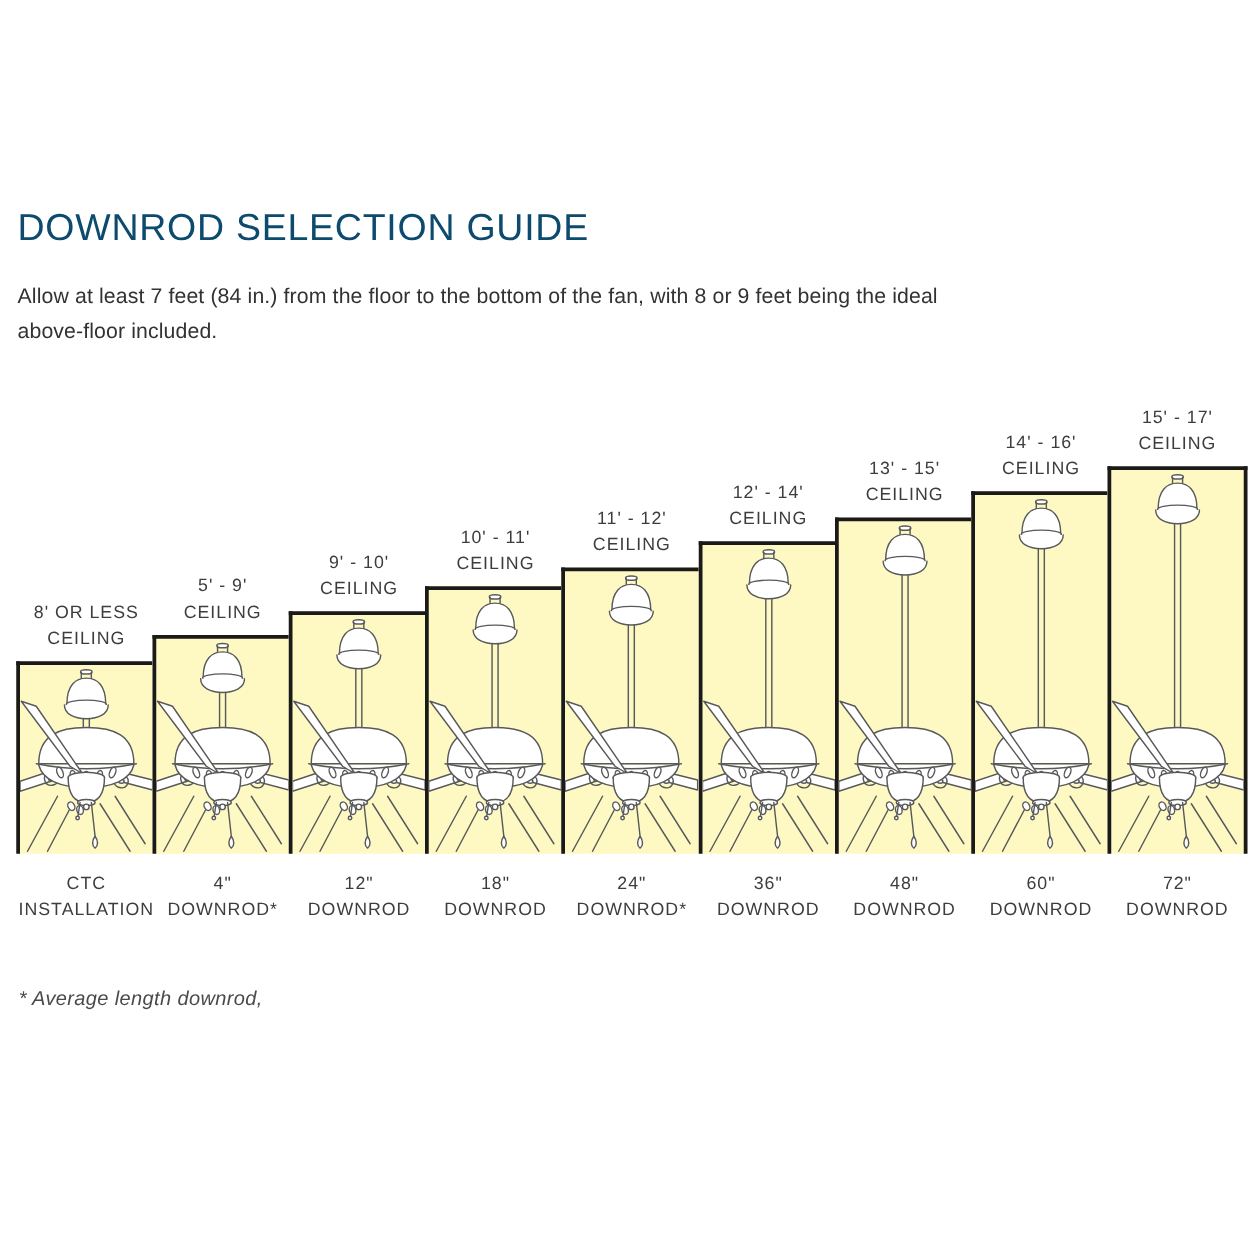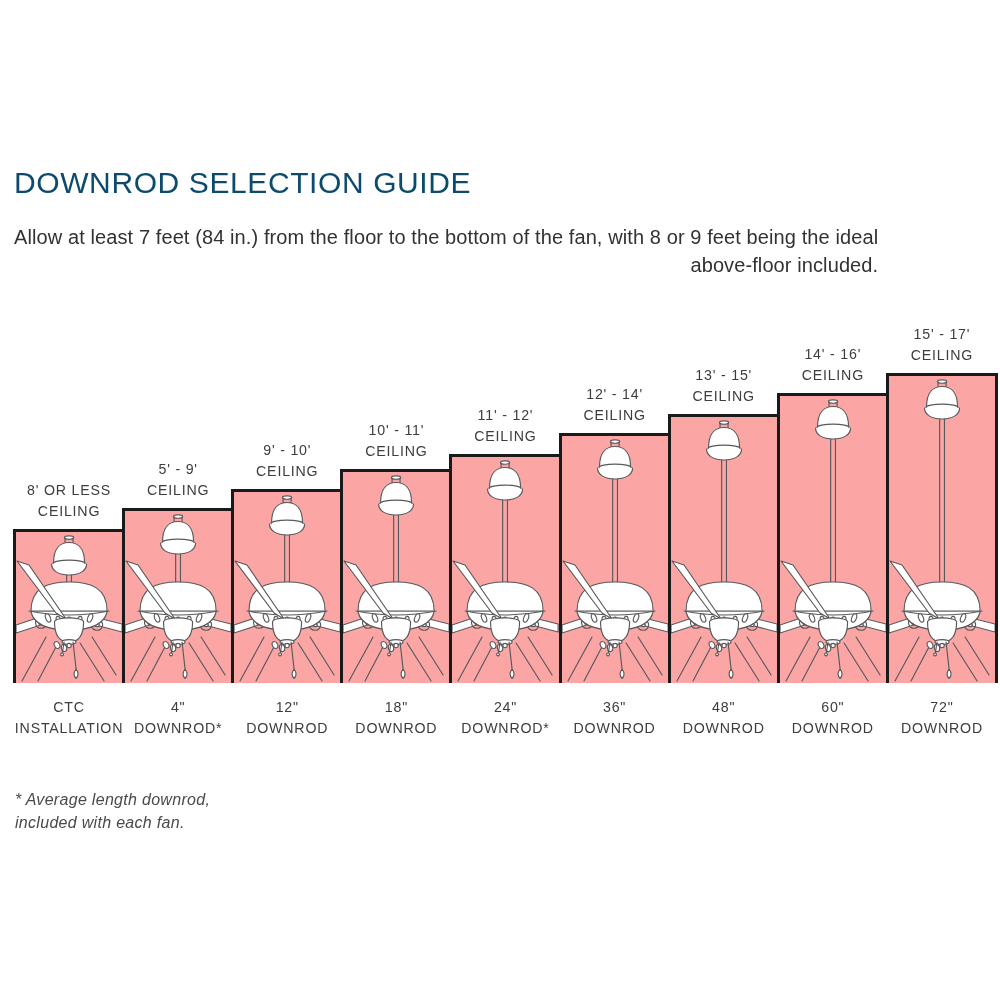--- a/index.html
+++ b/index.html
@@ -5,32 +5,32 @@
   html,body{margin:0;padding:0;background:#ffffff;}
   body{width:1000px;height:1000px;position:relative;font-family:"Liberation Sans",sans-serif;color:#2b2b2b;overflow:hidden;}
 
   .title{
     position:absolute;left:14px;top:166px;
     font-size:30px;font-weight:500;letter-spacing:.6px;color:#0c4a6e;
     white-space:nowrap;
   }
   .intro{
     position:absolute;left:14px;top:223px;
-    font-size:20px;line-height:28px;color:#323232;letter-spacing:.1px;text-align:right;
+    font-size:17px;line-height:28px;color:#323232;letter-spacing:.1px;
   }
   .intro span{display:block;}
 
   .stair{
     position:absolute;left:13px;top:373px;width:985px;height:310px;
     display:flex;align-items:flex-end;
   }
   .panel{
     position:relative;flex:1 1 0;box-sizing:border-box;
     border-top:3px solid #1a1a1a;border-left:3px solid #1a1a1a;
-    background:#fca5a5;
+    background:#fef9c3;
     margin-top:11px;
   }
   .panel.last{border-right:3px solid #1a1a1a;}
 
   .fan{position:absolute;left:0;bottom:0;width:100%;height:100%;display:block;}
 
   .clabel,.rlabel{
     position:absolute;left:50%;transform:translateX(-50%);
     width:150px;text-align:center;
     font-size:14.2px;font-weight:500;letter-spacing:.8px;
@@ -559,14 +559,13 @@
   </svg>
       <div class="rlabel">
         <span>72"</span>
         <span>DOWNROD</span>
       </div>
     </div>
   </div>
 
 <div class="footnote">
   <span>* Average length downrod,</span>
-  <span>included with each fan.</span>
 </div>
 
 </body></html>

